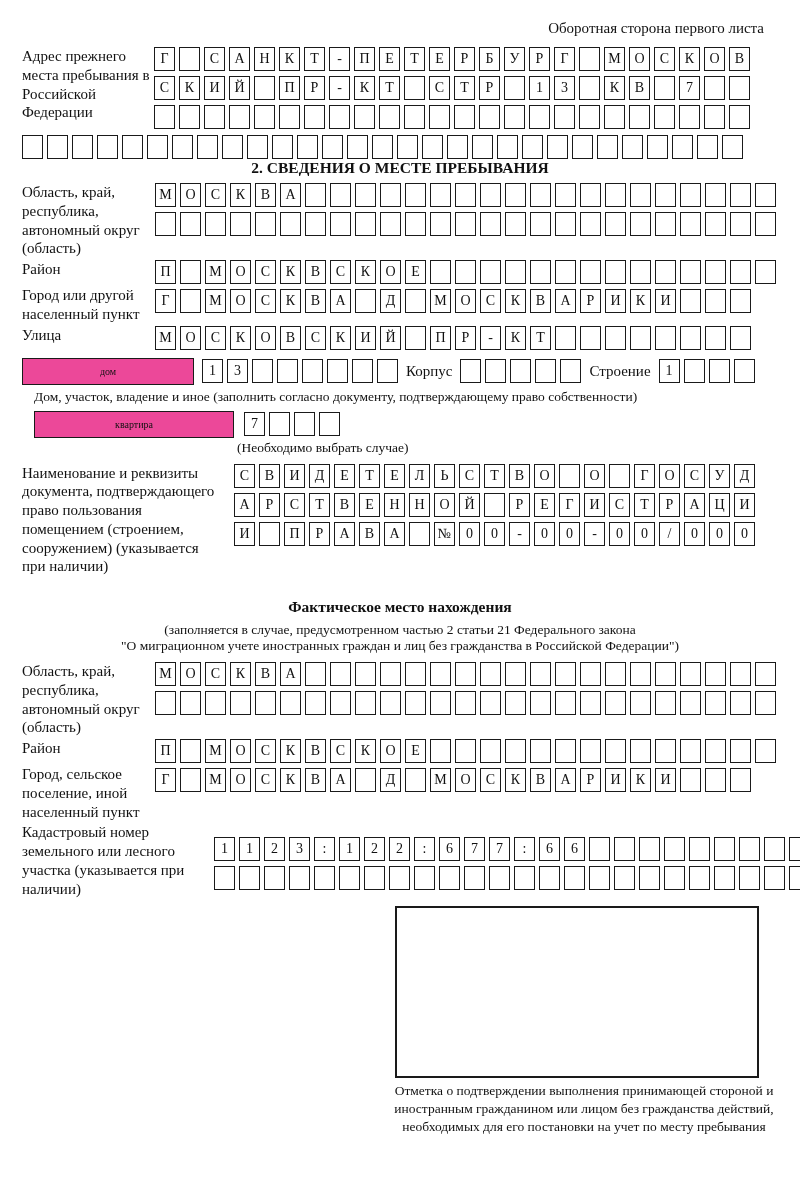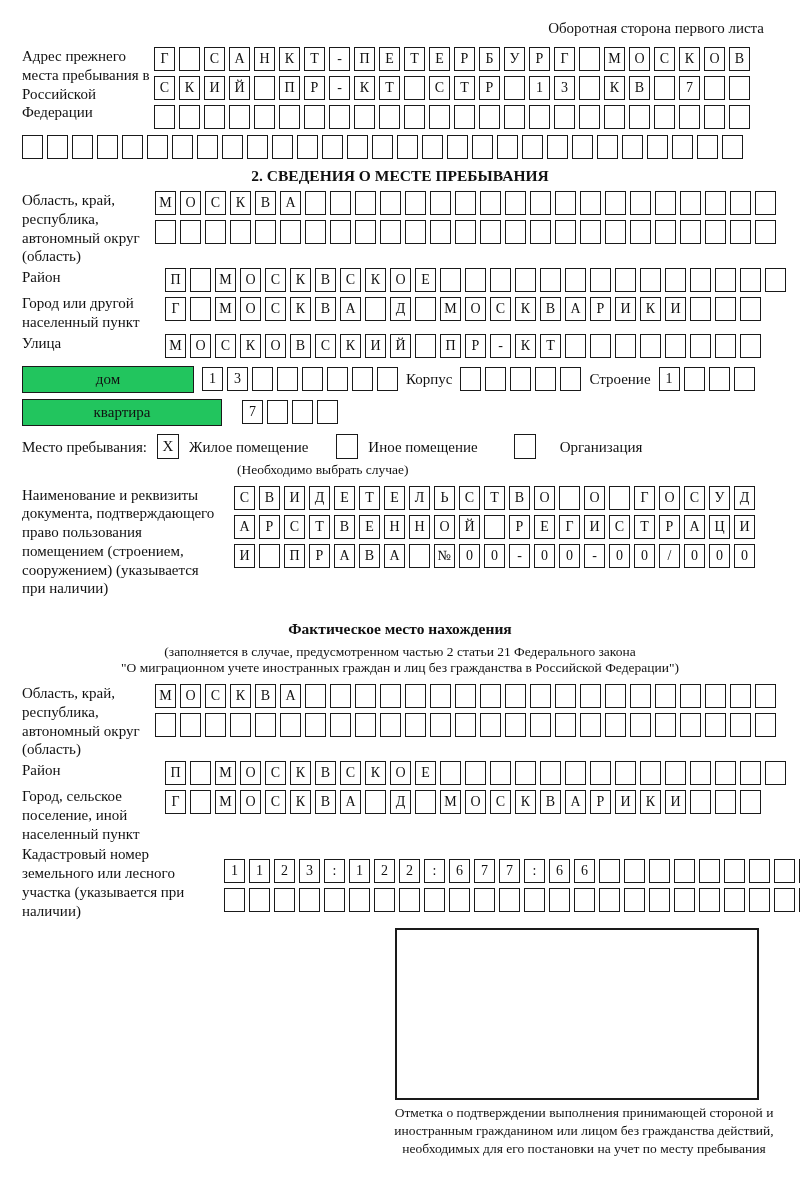--- a/index.html
+++ b/index.html
@@ -22,42 +22,42 @@
   .cells{display:flex;flex-wrap:nowrap;gap:4px;}
   .cellcol{display:flex;flex-direction:column;gap:5px;}
   .cell{
     box-sizing:border-box;width:21px;height:24px;
     border:1.6px solid #1a1a1a;
     font-size:14px;line-height:21px;text-align:center;
     flex:0 0 auto;background:#fff;
   }
   .caption{font-size:13.5px;margin-top:4px;}
   .caption-center{text-align:center;}
-  .sec-title{text-align:center;font-weight:bold;font-size:15.5px;margin-top:8px;}
+  .sec-title{text-align:center;font-weight:bold;font-size:15.5px;}
   .namedbox{
     box-sizing:border-box;border:1.6px solid #1a1a1a;height:27px;
     display:flex;align-items:center;justify-content:center;
-    font-size:15px;flex:0 0 auto;background:#22c55e;
+    font-size:10px;flex:0 0 auto;background:#ec4899;
   }
   .inline-lbl{font-size:15px;line-height:26px;white-space:nowrap;}
   .chk{
     box-sizing:border-box;width:22px;height:25px;border:1.6px solid #1a1a1a;
     font-size:15px;line-height:22px;text-align:center;flex:0 0 auto;background:#fff;
   }
   .stay-row{display:flex;align-items:center;gap:10px;margin-top:8px;}
   .note-sm{font-size:13.5px;}
   .stamp-box{
     box-sizing:border-box;margin-left:373px;margin-top:8px;
     width:364px;height:172px;border:2px solid #1a1a1a;background:#fff;
   }
   .stamp-caption{
     margin-left:368px;width:388px;text-align:center;
     font-size:13.5px;line-height:1.32;margin-top:4px;
   }
-  .mt2{margin-top:2px;gap:10px;}.mt6{margin-top:6px;}.mt8{margin-top:8px;}.mt10{margin-top:10px;}
+  .mt2{margin-top:2px;}.mt6{margin-top:6px;}.mt8{margin-top:8px;}.mt10{margin-top:10px;}
 </style>
 </head>
 <body>
 
 <div class="page">
 
   <div class="hdr-note">Оборотная сторона первого листа</div>
 
   <div class="frow mt10">
     <div class="flabel w130">Адрес прежнего места пребывания в Российской Федерации</div>
@@ -348,40 +348,32 @@
         <div class="cell"></div>
       </div>
     <div class="inline-lbl">Строение</div>
     <div class="cells">
         <div class="cell">1</div>
         <div class="cell"></div>
         <div class="cell"></div>
         <div class="cell"></div>
       </div>
   </div>
-
-  <div class="frow mt6" style="align-items:center;gap:20px;">
+  <div class="caption" style="margin-left:12px">Дом, участок, владение и иное (заполнить согласно документу, подтверждающему право собственности)</div>
+
+  <div class="frow mt6" style="align-items:center;gap:10px;margin-left:12px">
     <div class="namedbox" style="width:200px">квартира</div>
     <div class="cells">
         <div class="cell">7</div>
         <div class="cell"></div>
         <div class="cell"></div>
         <div class="cell"></div>
       </div>
   </div>
 
-  <div class="stay-row">
-    <div class="inline-lbl">Место пребывания:</div>
-    <div class="chk">X</div>
-    <div class="inline-lbl">Жилое помещение</div>
-    <div class="chk" style="margin-left:18px"></div>
-    <div class="inline-lbl">Иное помещение</div>
-    <div class="chk" style="margin-left:26px"></div>
-    <div class="inline-lbl" style="margin-left:14px">Организация</div>
-  </div>
   <div class="note-sm" style="margin-left:215px;margin-top:2px">(Необходимо выбрать случае)</div>
 
   <div class="frow mt8">
     <div class="flabel w205">Наименование и реквизиты документа, подтверждающего право пользования помещением (строением, сооружением) (указывается при наличии)</div>
     <div class="cellcol">
       <div class="cells">
           <div class="cell">С</div>
           <div class="cell">В</div>
           <div class="cell">И</div>
           <div class="cell">Д</div>

